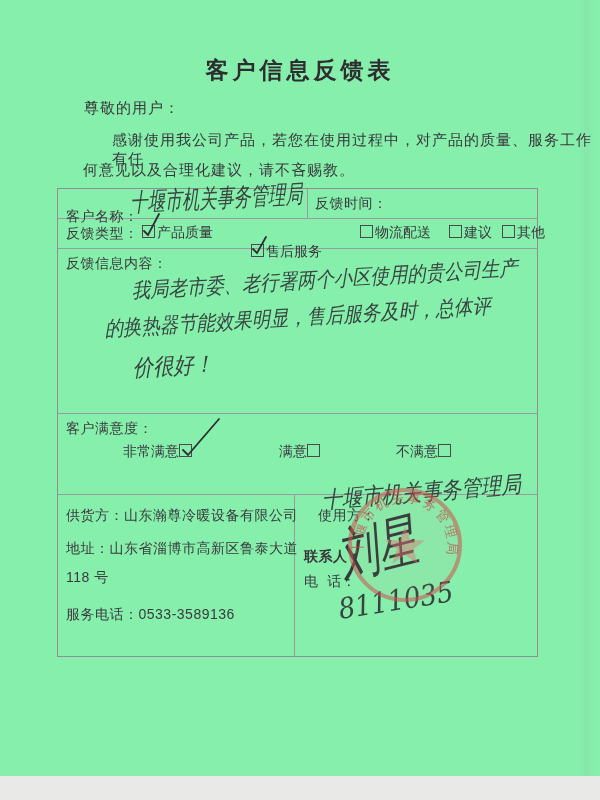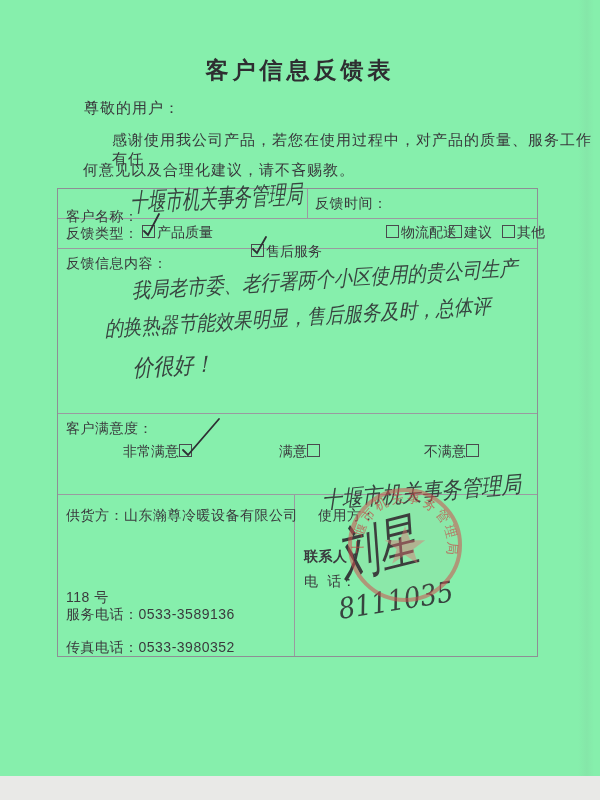--- a/index.html
+++ b/index.html
@@ -73,21 +73,21 @@
     <span class="cb-item" style="left:84px;">
       <span class="cbox"></span><svg class="check-svg" width="14" height="14" style="left:0;top:-2px;">
           <path class="check-stroke" d="M2,9 L6,13 L17,-8"></path>
         </svg><span class="cb-label">产品质量</span>
     </span>
     <span class="cb-item" style="left:193px;margin-top:19px;">
       <span class="cbox"></span><svg class="check-svg" width="14" height="14" style="left:0;top:-2px;">
           <path class="check-stroke" d="M2,8 L6,12 L15,-4"></path>
         </svg><span class="cb-label">售后服务</span>
     </span>
-    <span class="cb-item" style="left:308px;padding-left:20px;">
+    <span class="cb-item" style="left:282px;padding-left:20px;">
       <span class="cbox"></span><span class="cb-label">物流配送</span>
     </span>
     <span class="cb-item" style="left:391px;">
       <span class="cbox"></span><span class="cb-label">建议</span>
     </span>
     <span class="cb-item" style="left:444px;">
       <span class="cbox"></span><span class="cb-label">其他</span>
     </span>
 
     <span class="cell-label" style="left:8px;top:66px;">反馈信息内容：</span>
@@ -97,28 +97,28 @@
 
     <span class="cell-label" style="left:8px;top:231px;">客户满意度：</span>
     <span class="sat-item" style="left:65px;">
       <span>非常满意</span><span class="cbox"></span><svg class="check-svg" width="14" height="14" style="left:58px;top:-2px;">
           <path class="check-stroke" d="M2,9 L7,14 L38,-22"></path>
         </svg>
     </span>
     <span class="sat-item" style="left:221px;">
       <span>满意</span><span class="cbox"></span>
     </span>
-    <span class="sat-item" style="left:338px;margin-left:28px;">
+    <span class="sat-item" style="left:338px;">
       <span>不满意</span><span class="cbox"></span>
     </span>
 
     <span class="cell-label" style="left:8px;top:318px;"><span>供货方：</span><span>山东瀚尊冷暖设备有限公司</span></span>
-    <span class="cell-label" style="left:8px;top:400px;">118 号</span>
+    <span class="cell-label" style="left:8px;top:351px;"><span>地址：</span><span>山东省淄博市高新区鲁泰大道</span></span>
+    <span class="cell-label" style="left:8px;top:380px;">118 号</span>
     <span class="cell-label" style="left:8px;top:417px;"><span>服务电话：</span><span>0533-3589136</span></span>
-    <span class="cell-label" style="left:8px;top:450px;"><span>传真电话：</span><span>0533-3980352</span></span>
 
     <span class="cell-label" style="left:246px;top:318px;margin-left:14px;">使用方：</span>
     <span class="cell-label" style="left:246px;top:359px;font-weight:bold;">联系人：</span>
     <span class="cell-label" style="left:246px;top:384px;white-space:pre;">电  话：</span>
 
     <span class="hand hand-user" style="left:263px;top:296px;">十堰市机关事务管理局</span>
     <span class="hand hand-sign" style="left:272px;top:332px;">刘星</span>
     <span class="hand hand-phone" style="left:278px;top:404px;">8111035</span>
   </div>
 

